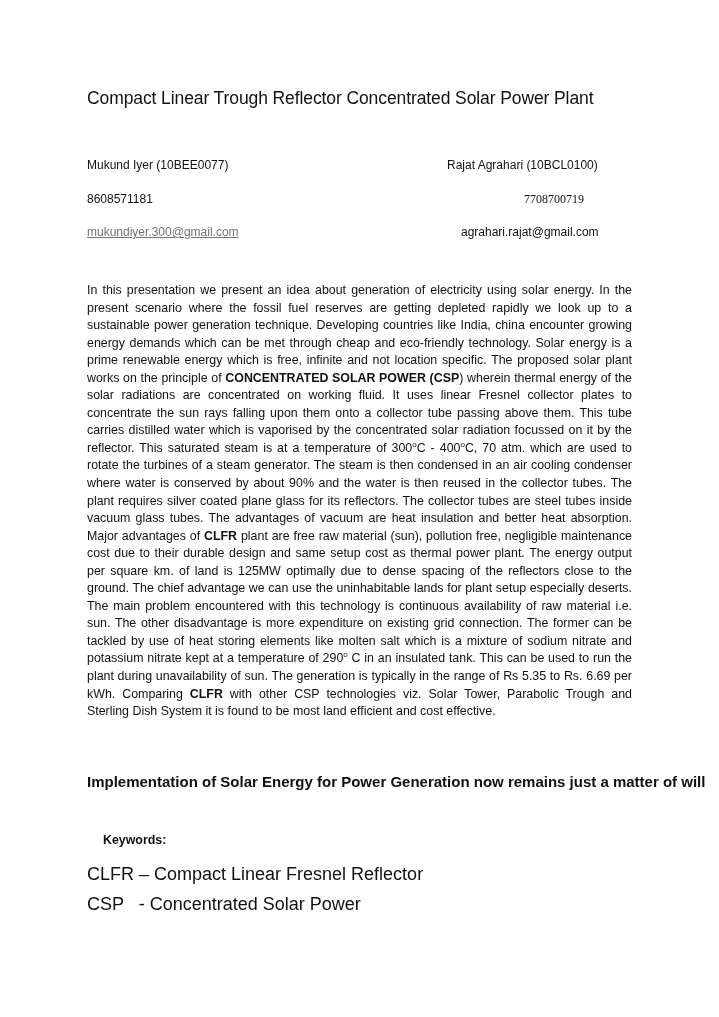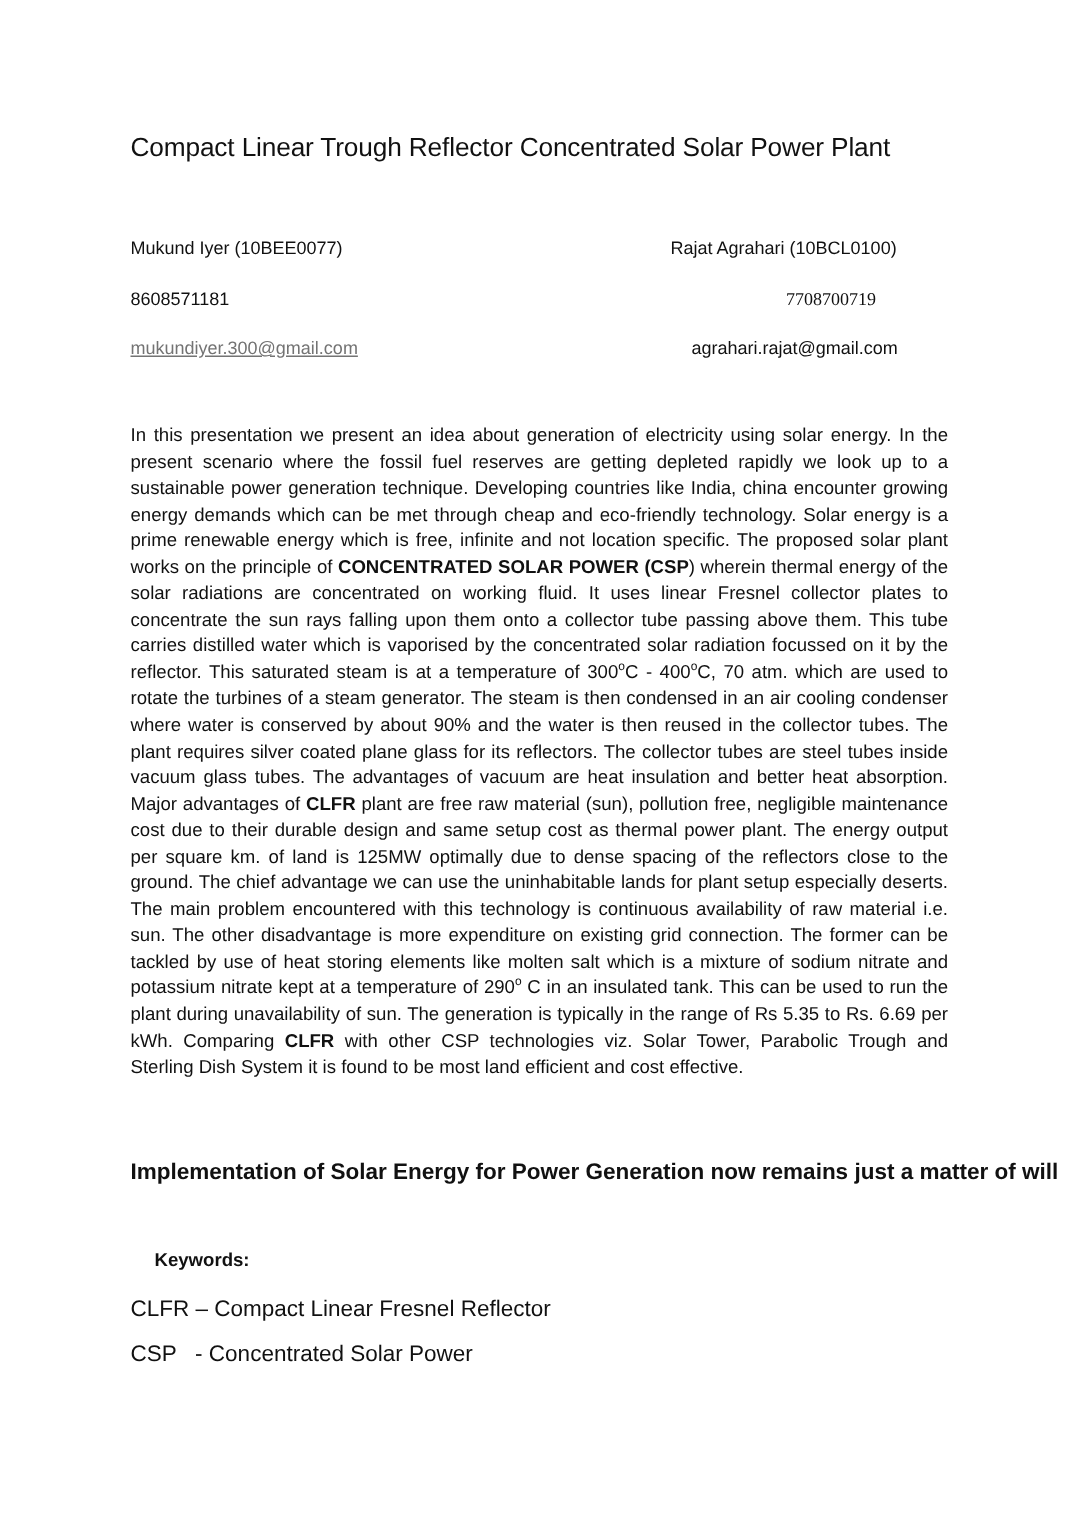--- a/index.html
+++ b/index.html
@@ -9,21 +9,21 @@
   .title { position: absolute; left: 0; top: 88px; font-size: 17.5px; white-space: nowrap; letter-spacing: -0.1px; }
   .row { position: absolute; left: 0; width: 545px; font-size: 12px; height: 18px; text-align: right; }
   .row .l { position: absolute; left: 0; }
   .row .r { position: absolute; white-space: nowrap; }
   .link { color: #737373; text-decoration: underline; }
   .abstract { position: absolute; left: 0; top: 282px; width: 545px; font-size: 12.4px;
               line-height: 17.55px; text-align: justify; }
   .abstract b { font-weight: bold; margin-top: 20px; }
   .tagline { position: absolute; left: 0; top: 773px; font-size: 15px; font-weight: bold; white-space: nowrap; }
   .kwh { position: absolute; left: 16px; top: 833px; font-size: 12.4px; font-weight: bold; }
-  .kw { position: absolute; left: 0; font-size: 15px; white-space: pre; }
+  .kw { position: absolute; left: 0; font-size: 18px; white-space: pre; }
   sup { font-size: 8px; line-height: 0; }
 </style>
 </head>
 <body>
 
 <div class="page">
   <div class="title">Compact Linear Trough Reflector Concentrated Solar Power Plant</div>
 
   <div class="row" style="top:158px;">
     <span class="l">Mukund Iyer (10BEE0077)</span>

